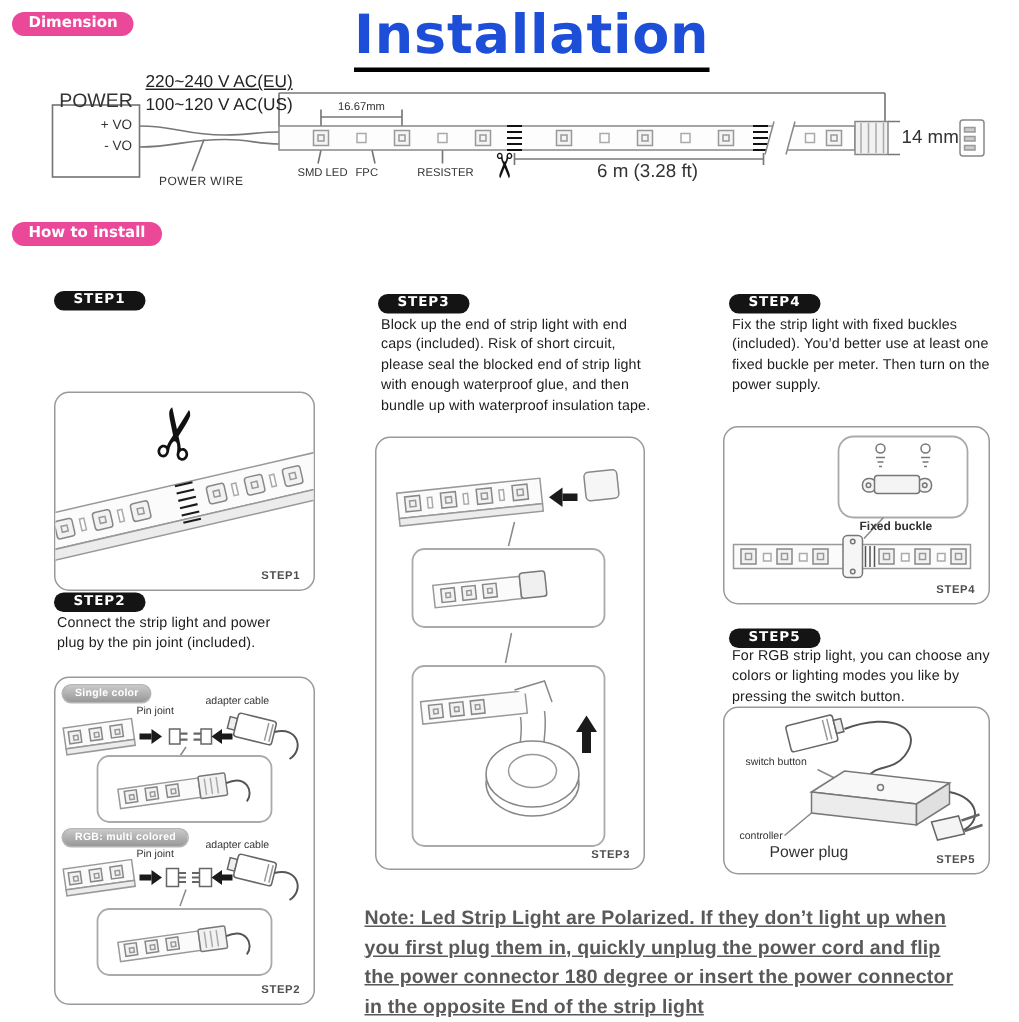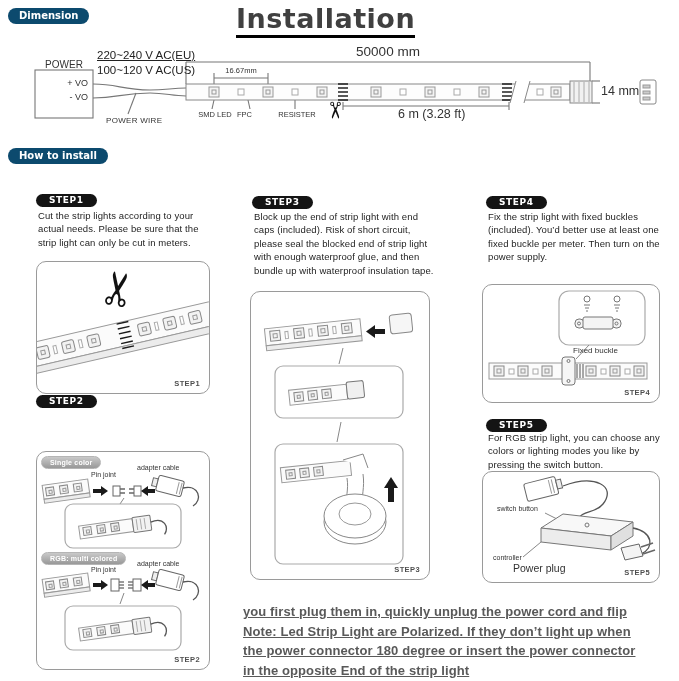--- a/index.html
+++ b/index.html
@@ -1,21 +1,21 @@
 <!DOCTYPE html>
 <html><head>
 <meta charset="utf-8">
 <style>
   html,body{margin:0;padding:0;background:#fff;}
   #canvas{position:relative;width:679px;height:681px;background:#fff;overflow:hidden;
           font-family:"Liberation Sans",sans-serif;color:#222;}
   .abs{position:absolute;}
-  .title{font-family:"DejaVu Sans",sans-serif;font-weight:bold;font-size:27px;color:#404040;
+  .title{font-family:"DejaVu Sans",sans-serif;font-weight:bold;font-size:36px;color:#1d4ed8;
          border-bottom:3px solid #000;padding-bottom:1px;letter-spacing:.5px;}
-  .badge-dark{background:#0c4a6e;color:#fff;font-family:"DejaVu Sans",sans-serif;font-weight:bold;
+  .badge-dark{background:#ec4899;color:#fff;font-family:"DejaVu Sans",sans-serif;font-weight:bold;
               font-size:10px;padding:2px 11px 3px;border-radius:9px;position:absolute;}
   .badge-dark::after{content:"";position:absolute;right:3px;bottom:-4px;width:9px;height:9px;
               background:#121212;border-radius:1px;transform:rotate(28deg) skewX(18deg);z-index:-1;}
   .step-badge{background:#141414;color:#fff;font-family:"DejaVu Sans",sans-serif;font-weight:bold;
               font-size:9px;letter-spacing:.6px;padding:1px 13px 2px;border-radius:8px;position:absolute;}
   .step-badge::after{content:"";position:absolute;right:0px;bottom:-3px;width:7px;height:7px;
               background:#141414;transform:rotate(30deg);border-radius:1px;z-index:-1;}
   .steptext{position:absolute;font-size:9.5px;line-height:1.42;color:#1d1d1d;letter-spacing:.1px;}
   .fig{position:absolute;border:1.3px solid #9a9a9a;border-radius:10px;background:#fff;}
   .figlabel{position:absolute;right:9px;bottom:5px;font-size:7.5px;font-weight:bold;color:#4e4e4e;letter-spacing:.4px;}
@@ -112,39 +112,37 @@
     <line x1="530" y1="81" x2="524" y2="103" stroke="#888"></line>
 
     <rect x="640" y="80" width="16" height="24" rx="2" fill="none" stroke="#888"></rect>
     <g fill="#ccc" stroke="#999">
         <rect x="643" y="85" width="7" height="3"></rect>
       <rect x="643" y="91" width="7" height="3"></rect>
         <rect x="643" y="97" width="7" height="3"></rect>
       </g>
   </svg>
 
-  <div class="lbl" style="left:35px;top:59px;width:58px;text-align:center;font-size:10px;">POWER</div>
+  <div class="lbl" style="left:35px;top:59px;width:58px;text-align:center;font-size:13px;">POWER</div>
   <div class="lbl" style="left:52px;top:78px;width:36px;text-align:right;font-size:9px;">+ VO</div>
   <div class="lbl" style="left:52px;top:92px;width:36px;text-align:right;font-size:9px;">- VO</div>
   <div class="lbl" style="left:97px;top:49px;font-size:11.5px;color:#222;text-decoration:underline;">220~240 V AC(EU)</div>
   <div class="lbl" style="left:97px;top:64px;font-size:11.5px;color:#222;">100~120 V AC(US)</div>
   <div class="lbl" style="left:106px;top:116px;font-size:8px;letter-spacing:.3px;">POWER WIRE</div>
   <div class="lbl" style="left:211px;top:66px;width:60px;text-align:center;font-size:7.5px;">16.67mm</div>
-  <div class="lbl" style="left:323px;top:44px;width:130px;text-align:center;font-size:13.5px;">50000 mm</div>
   <div class="lbl" style="left:189px;top:110px;width:52px;text-align:center;font-size:7.5px;">SMD LED</div>
   <div class="lbl" style="left:237px;top:110px;width:28px;font-size:7.5px;">FPC</div>
   <div class="lbl" style="left:271px;top:110px;width:52px;text-align:center;font-size:7.5px;">RESISTER</div>
   <div class="lbl" style="left:398px;top:107px;font-size:12.5px;">6 m (3.28 ft)</div>
   <div class="lbl" style="left:601px;top:84px;font-size:12.5px;">14 mm</div>
   <div class="scissors" style="left:325px;top:99px;font-size:23px;transform:rotate(90deg);">✂</div>
 
   <div class="badge-dark" style="left:8px;top:148px;">How to install</div>
 
   <div class="step-badge" style="left:36px;top:194px;">STEP1</div>
-  <div class="steptext" style="left:38px;top:209px;width:162px;">Cut the strip lights according to your actual needs. Please be sure that the strip light can only be cut in meters.</div>
   <div class="fig" style="left:36px;top:261px;width:172px;height:131px;">
     <svg width="172" height="131">
       <g transform="rotate(-13 86 72)">
         <rect x="-14" y="60" width="200" height="24" fill="#fbfbfb" stroke="#999"></rect>
         <rect x="-14" y="84" width="200" height="7" fill="#ececec" stroke="#999"></rect>
         <g fill="#f2f2f2" stroke="#888">
           <rect x="-2" y="66" width="12" height="12" rx="2"></rect>
             <rect x="24" y="66" width="12" height="12" rx="2"></rect>
           <rect x="50" y="66" width="12" height="12" rx="2"></rect>
             <rect x="102" y="66" width="12" height="12" rx="2"></rect>
@@ -173,20 +171,21 @@
           <line x1="82" y1="81" x2="94" y2="81"></line>
             <line x1="82" y1="86" x2="94" y2="86"></line>
         </g>
       </g>
     </svg>
     <div class="scissors" style="left:62px;top:4px;font-size:46px;transform:rotate(-80deg);">✂</div>
     <div class="figlabel">STEP1</div>
   </div>
 
   <div class="step-badge" style="left:36px;top:395px;">STEP2</div>
+  <div class="steptext" style="left:38px;top:409px;width:162px;">Connect the strip light and power plug by the pin joint (included).</div>
   <div class="fig" style="left:36px;top:451px;width:172px;height:217px;">
     <svg width="172" height="217">
 
       <g transform="rotate(-8 30 38)">
         <rect x="6" y="30" width="46" height="14" fill="#fbfbfb" stroke="#999"></rect>
         <rect x="6" y="44" width="46" height="4" fill="#ececec" stroke="#999"></rect>
         <g fill="#f2f2f2" stroke="#888">
             <rect x="9" y="33" width="8" height="8"></rect>
             <rect x="23" y="33" width="8" height="8"></rect>
             <rect x="37" y="33" width="8" height="8"></rect>
@@ -441,21 +440,21 @@
           <line x1="94" y1="79" x2="94" y2="93"></line>
           <line x1="97" y1="79" x2="97" y2="93"></line>
           <line x1="100" y1="79" x2="100" y2="93"></line>
         </g>
       <g>
         <rect x="79" y="72" width="13" height="28" rx="3" fill="#f6f6f6" stroke="#777"></rect>
         <circle cx="85.5" cy="76" r="1.5" fill="none" stroke="#777"></circle>
           <circle cx="85.5" cy="96" r="1.5" fill="none" stroke="#777"></circle>
       </g>
     </svg>
-    <div class="lbl" style="left:90px;top:61px;font-size:8px;">Fixed buckle</div>
+    <div class="lbl" style="left:90px;top:61px;font-size:8px;font-weight:bold;">Fixed buckle</div>
     <div class="figlabel">STEP4</div>
   </div>
 
   <div class="step-badge" style="left:486px;top:419px;">STEP5</div>
   <div class="steptext" style="left:488px;top:431px;width:182px;">For RGB strip light, you can choose any colors or lighting modes you like by pressing the switch button.</div>
   <div class="fig" style="left:482px;top:471px;width:176px;height:110px;">
     <svg width="176" height="110">
       <g transform="rotate(-14 58 16)">
         <rect x="42" y="8" width="32" height="18" rx="2" fill="#fff" stroke="#666"></rect>
         <line x1="67" y1="10" x2="67" y2="24" stroke="#999"></line>
@@ -478,19 +477,19 @@
         <line x1="160" y1="82" x2="172" y2="78" stroke="#666" stroke-width="1.6"></line>
       </g>
     </svg>
     <div class="lbl" style="left:14px;top:33px;font-size:7px;">switch button</div>
     <div class="lbl" style="left:10px;top:82px;font-size:7px;">controller</div>
     <div class="lbl" style="left:30px;top:90px;width:110px;text-align:left;font-size:10.5px;">Power plug</div>
     <div class="figlabel">STEP5</div>
   </div>
 
   <div class="abs" style="left:243px;top:602px;">
+    <div class="noteline">Note: Led Strip Light are Polarized. If they don’t light up when</div>
     <div class="noteline">you first plug them in, quickly unplug the power cord and flip</div>
-    <div class="noteline">Note: Led Strip Light are Polarized. If they don’t light up when</div>
     <div class="noteline">the power connector 180 degree or insert the power connector</div>
     <div class="noteline">in the opposite End of the strip light</div>
   </div>
 
 </div>
 
 </body></html>

